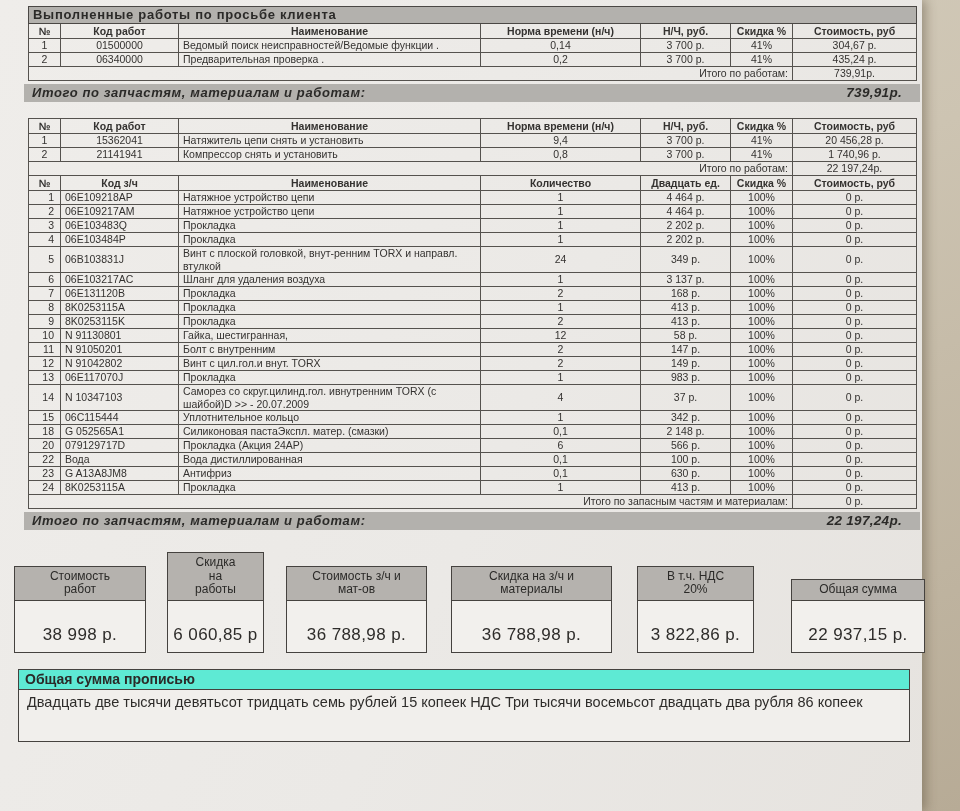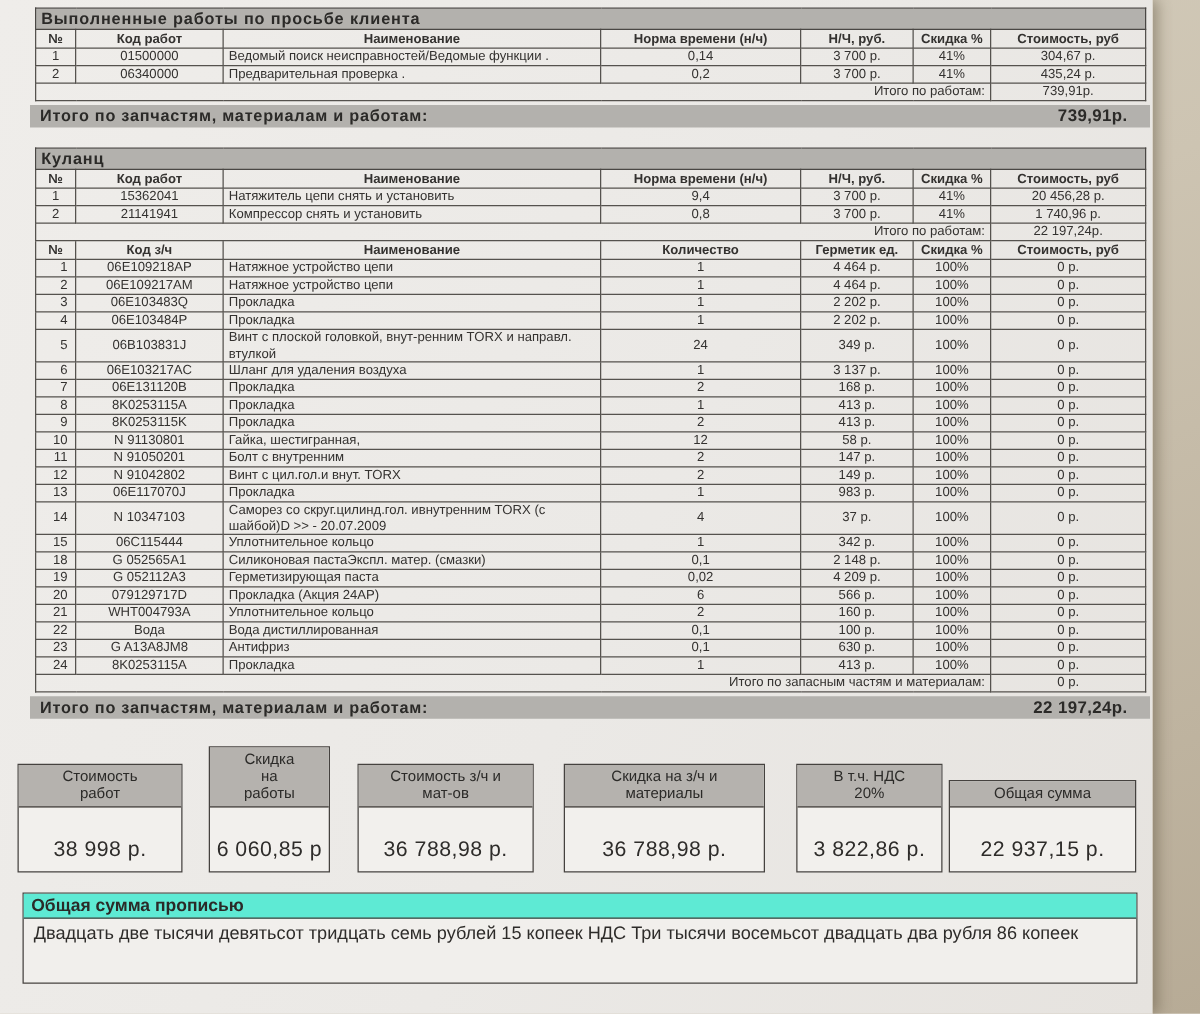--- a/index.html
+++ b/index.html
@@ -29,29 +29,29 @@
   tr.title-row th{
     background:#b3b1ad;text-align:left;font-weight:bold;
     font-size:13px;letter-spacing:.7px;height:16px;color:#2b2a28;
     border:1.5px solid #4a4744;
   }
   tr.head th{font-weight:bold;text-align:center;height:14px;}
   tbody.works tr td{text-align:center;}
   tbody.works tr td:nth-child(3){text-align:left;white-space:normal;margin-left:18px;}
   tbody.parts tr td{text-align:center;}
   tbody.parts tr td:nth-child(1){text-align:right;padding-right:6px;}
-  tbody.parts tr td:nth-child(2){text-align:center;}
+  tbody.parts tr td:nth-child(2){text-align:left;}
   tbody.parts tr td:nth-child(3){text-align:left;white-space:normal;}
   td.tot-label{text-align:right;font-weight:bold;}
   td.tot-val{text-align:center;font-weight:bold;}
   .band{
     width:896px;margin:3px 0 0 -4px;background:#b3b1ad;
     display:flex;justify-content:space-between;align-items:center;
     font-weight:bold;font-size:13px;letter-spacing:.6px;color:#2b2a28;
-    padding:1px 18px 2px 8px;box-sizing:border-box;
+    padding:1px 18px 2px 8px;box-sizing:border-box;font-style:italic;
   }
   .band .band-value{font-size:13.5px;letter-spacing:.3px;}
   .gap16{height:16px;}
   .boxes{
     display:flex;align-items:flex-end;width:910px;margin:22px 0 0 -14px;
   }
   .sumbox{
     border:1.5px solid #45423f;background:#f2f0ed;box-sizing:border-box;
     flex:0 0 auto;
   }
@@ -149,23 +149,20 @@
       <colgroup>
         <col class="c-num">
           <col class="c-code">
           <col class="c-name">
         <col class="c-qty">
           <col class="c-unit">
           <col class="c-disc">
           <col class="c-cost">
       </colgroup>
       <tbody>
-        <tr class="title-row">
-          <th colspan="7">Куланц</th>
-        </tr>
         <tr class="head">
           <th>№</th>
           <th>Код работ</th>
           <th>Наименование</th>
           <th>Норма времени (н/ч)</th>
           <th>Н/Ч, руб.</th>
           <th>Скидка %</th>
           <th>Стоимость, руб</th>
         </tr>
       </tbody>
@@ -194,21 +191,21 @@
           <td colspan="6" class="tot-label">Итого по работам:</td>
           <td class="tot-val">22 197,24р.</td>
         </tr>
       </tbody>
       <tbody>
         <tr class="head">
           <th>№</th>
           <th>Код з/ч</th>
           <th>Наименование</th>
           <th>Количество</th>
-          <th>Герметик ед.</th>
+          <th>Двадцать ед.</th>
           <th>Скидка %</th>
           <th>Стоимость, руб</th>
         </tr>
       </tbody>
       <tbody class="parts">
           <tr>
             <td>1</td>
             <td>06E109218AP</td>
             <td>Натяжное устройство цепи</td>
             <td>1</td>
@@ -345,47 +342,29 @@
           <tr>
             <td>18</td>
             <td>G  052565A1</td>
             <td>Силиконовая пастаЭкспл. матер. (смазки)</td>
             <td>0,1</td>
             <td>2 148 р.</td>
             <td>100%</td>
             <td>0 р.</td>
           </tr>
           <tr>
-            <td>19</td>
-            <td>G  052112A3</td>
-            <td>Герметизирующая паста</td>
-            <td>0,02</td>
-            <td>4 209 р.</td>
-            <td>100%</td>
-            <td>0 р.</td>
-          </tr>
-          <tr>
             <td>20</td>
             <td>079129717D</td>
             <td>Прокладка (Акция 24АР)</td>
             <td>6</td>
             <td>566 р.</td>
             <td>100%</td>
             <td>0 р.</td>
           </tr>
           <tr>
-            <td>21</td>
-            <td>WHT004793A</td>
-            <td>Уплотнительное кольцо</td>
-            <td>2</td>
-            <td>160 р.</td>
-            <td>100%</td>
-            <td>0 р.</td>
-          </tr>
-          <tr>
             <td>22</td>
             <td>Вода</td>
             <td>Вода дистиллированная</td>
             <td>0,1</td>
             <td>100 р.</td>
             <td>100%</td>
             <td>0 р.</td>
           </tr>
           <tr>
             <td>23</td>
@@ -433,21 +412,21 @@
         <div class="sb-val">36 788,98 р.</div>
       </div>
       <div class="sumbox" style="width:161px;margin-left:24px">
         <div class="sb-head">Скидка на з/ч и материалы</div>
         <div class="sb-val">36 788,98 р.</div>
       </div>
       <div class="sumbox" style="width:117px;margin-left:25px">
         <div class="sb-head">В т.ч. НДС 20%</div>
         <div class="sb-val">3 822,86 р.</div>
       </div>
-      <div class="sumbox" style="width:150px;margin-left:5px">
+      <div class="sumbox" style="width:134px;margin-left:37px">
         <div class="sb-head">Общая сумма</div>
         <div class="sb-val">22 937,15 р.</div>
       </div>
     </div>
 
     <div class="words">
       <div class="w-head">Общая сумма прописью</div>
       <div class="w-text">Двадцать две тысячи девятьсот тридцать семь рублей 15 копеек НДС Три тысячи восемьсот двадцать два рубля 86 копеек</div>
     </div>
 

